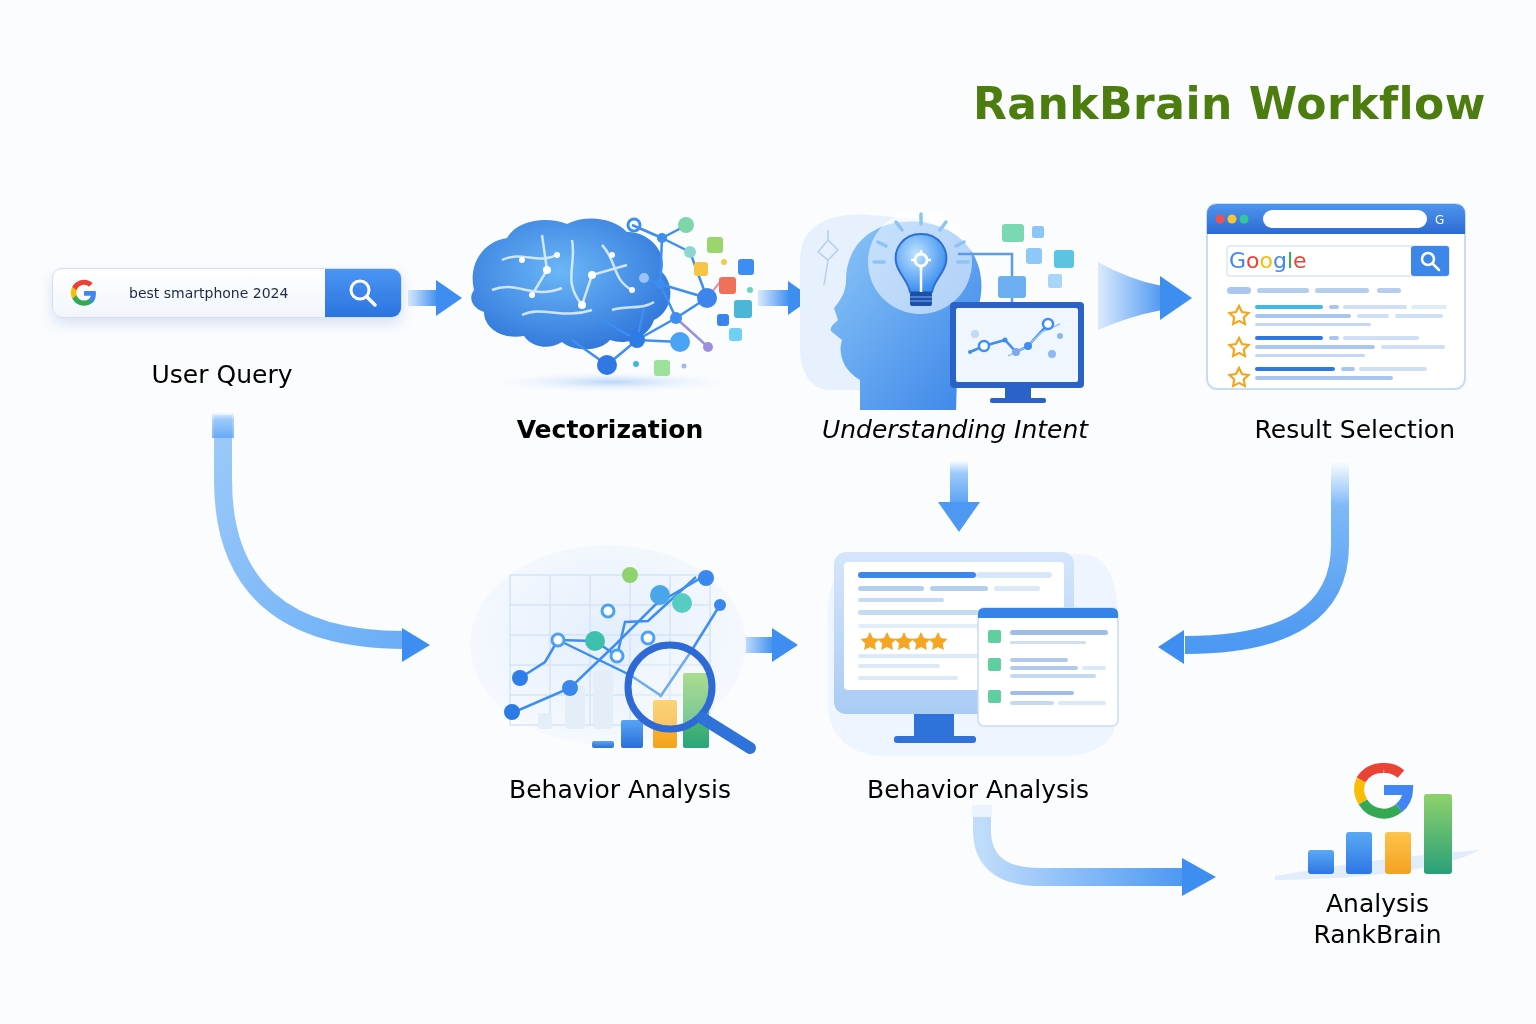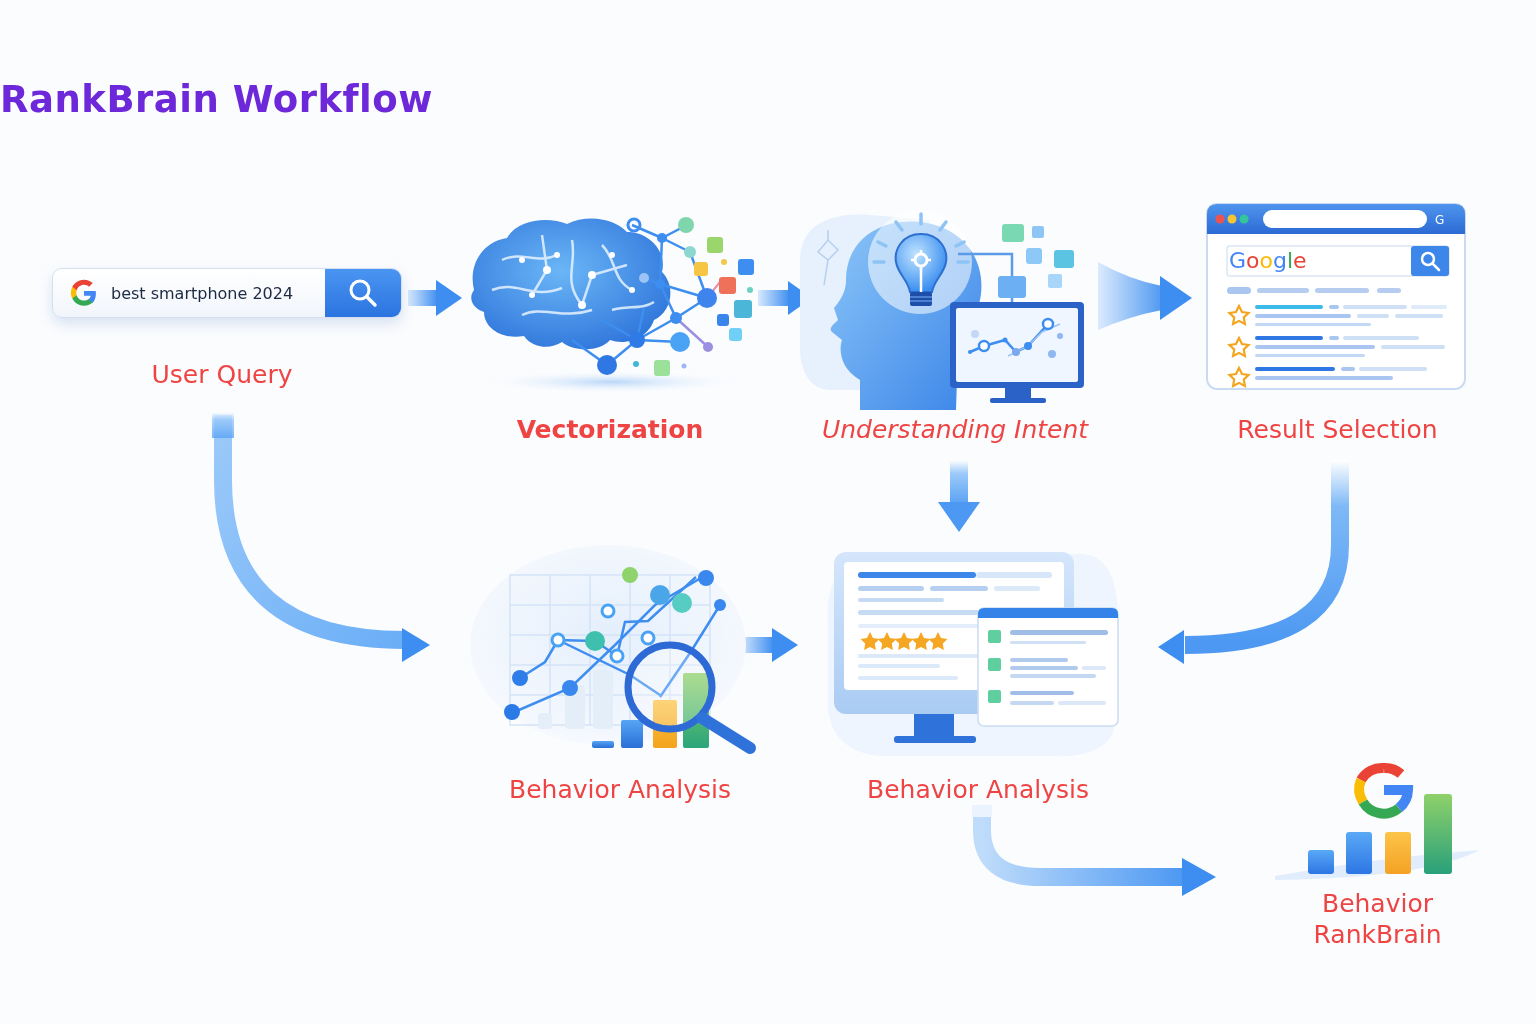--- a/index.html
+++ b/index.html
@@ -5,39 +5,39 @@
   * { box-sizing: border-box; margin: 0; padding: 0; }
   html, body { width: 1536px; height: 1024px; overflow: hidden; }
   body {
     background: #fbfcfe;
     font-family: "DejaVu Sans", "Liberation Sans", sans-serif;
     color: #15284b;
     position: relative;
   }
   .abs { position: absolute; }
   .title {
-    left: 0; width: 1486px; top: 78px; text-align: left;
-    font-size: 37px; font-weight: bold; color: #6d28d9; letter-spacing: 0.5px;
+    left: 0; width: 1486px; top: 78px; text-align: right;
+    font-size: 44px; font-weight: bold; color: #4d7c0f; letter-spacing: 0.5px;
   }
   .label {
-    font-size: 25px; color: #ef4444; text-align: center; white-space: nowrap;
+    font-size: 25px; color: #000000; text-align: center; white-space: nowrap;
   }
   svg.layer { position: absolute; left: 0; top: 0; }
 
   
   .searchbox {
     left: 52px; top: 268px; width: 350px; height: 50px;
     background: linear-gradient(#ffffff, #f1f5fb);
     border: 1px solid #d4e0f0; border-radius: 10px;
     box-shadow: 0 6px 14px rgba(60,110,190,0.18);
     display: flex; align-items: center; overflow: hidden;
   }
   .searchbox .g-icon { width: 34px; height: 34px; margin-left: 14px; }
   .searchbox .query {
-    flex: 1; font-size: 16px; color: #1c2a44; margin-left: 10px; white-space: nowrap;
+    flex: 1; font-size: 14px; color: #1c2a44; margin-left: 28px; white-space: nowrap;
   }
   .searchbox .sbtn {
     width: 76px; height: 100%;
     background: linear-gradient(#4a95f2, #2b74e0);
     display: flex; align-items: center; justify-content: center;
   }
 </style>
 </head>
 <body>
 
@@ -341,21 +341,21 @@
     <rect x="50" y="152" width="110" height="3" rx="1.5" fill="#c3d8f4"></rect>
   </g>
   <g>
     <path d="M34,166 l3,6 6.5,1 -4.7,4.5 1.1,6.5 -5.9,-3.1 -5.9,3.1 1.1,-6.5 -4.7,-4.5 6.5,-1 z" fill="none" stroke="#f3a51e" stroke-width="2.2"></path>
     <rect x="50" y="165" width="80" height="4" rx="2" fill="#2f78e4"></rect>
     <rect x="136" y="165" width="14" height="4" rx="2" fill="#a8c6ef"></rect>
     <rect x="154" y="165" width="68" height="4" rx="2" fill="#cfe0f6"></rect>
     <rect x="50" y="174" width="138" height="4" rx="2" fill="#a8c6ef"></rect>
   </g>
 </svg>
-<div class="abs label" style="left:1220px; top:415px; width:235px;">Result Selection</div>
+<div class="abs label" style="left:1220px; top:415px; width:235px;text-align:right;">Result Selection</div>
 
 <svg class="abs" style="left:470px; top:545px;" width="300" height="215" viewBox="0 0 300 215">
   <defs>
     <radialGradient id="bgCircle" cx="0.5" cy="0.45" r="0.55">
       <stop offset="0" stop-color="#e4effc"></stop>
       <stop offset="1" stop-color="#f6f9fe"></stop>
     </radialGradient>
     <linearGradient id="bBlue" x1="0" x2="0" y1="0" y2="1">
         <stop offset="0" stop-color="#56a5f5"></stop>
         <stop offset="1" stop-color="#2a6fd6"></stop>
@@ -493,15 +493,15 @@
     <path d="M8 40 A24 24 0 0 0 44 46" stroke="#34a853" stroke-width="10" fill="none"></path>
     <path d="M44 46 A24 24 0 0 0 53 28 L29 28" stroke="#4285f4" stroke-width="10" fill="none"></path>
     <path d="M29 6 A24 24 0 0 1 46 12" stroke="#ea4335" stroke-width="10" fill="none"></path>
   </g>
   <rect x="33" y="92" width="26" height="24" rx="3" fill="url(#rB)"></rect>
   <rect x="71" y="74" width="26" height="42" rx="3" fill="url(#rB)"></rect>
   <rect x="110" y="74" width="26" height="42" rx="3" fill="url(#rO)"></rect>
   <rect x="149" y="36" width="28" height="80" rx="3" fill="url(#rG)"></rect>
 </svg>
 <div class="abs label" style="left:1280px; top:888px; width:195px; line-height:31px;">
-  <div>Behavior</div>
+  <div>Analysis</div>
   <div>RankBrain</div>
 </div>
 
 </body></html>

